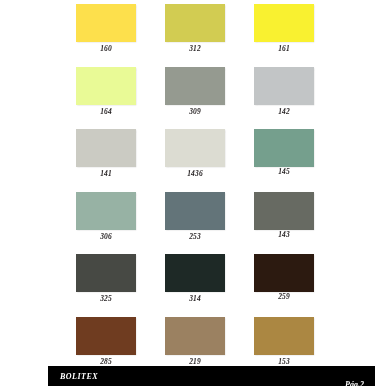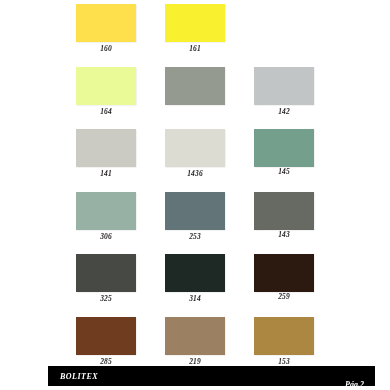--- a/index.html
+++ b/index.html
@@ -96,32 +96,37 @@
 <div id="page" style="background: rgb(255, 255, 255);">
 
   <div id="swatch-grid">
 
     <div class="swatch-row">
       <div class="swatch-cell">
         <span class="swatch-chip" style="background: rgb(253, 224, 76);"></span>
         <span class="swatch-label">160</span>
       </div>
       <div class="swatch-cell">
+        <span class="swatch-chip" style="background: rgb(210, 204, 82);"></span>
+        <span class="swatch-label">312</span>
+      </div>
+      <div class="swatch-cell">
         <span class="swatch-chip" style="background: rgb(249, 241, 48);"></span>
         <span class="swatch-label">161</span>
       </div>
     </div>
 
     <div class="swatch-row">
       <div class="swatch-cell">
         <span class="swatch-chip" style="background: rgb(233, 250, 150);"></span>
         <span class="swatch-label">164</span>
       </div>
       <div class="swatch-cell">
         <span class="swatch-chip" style="background: rgb(149, 154, 144);"></span>
+        <span class="swatch-label">309</span>
       </div>
       <div class="swatch-cell">
         <span class="swatch-chip" style="background: rgb(194, 197, 198);"></span>
         <span class="swatch-label">142</span>
       </div>
     </div>
 
     <div class="swatch-row">
       <div class="swatch-cell">
         <span class="swatch-chip" style="background: rgb(203, 203, 195);"></span>

